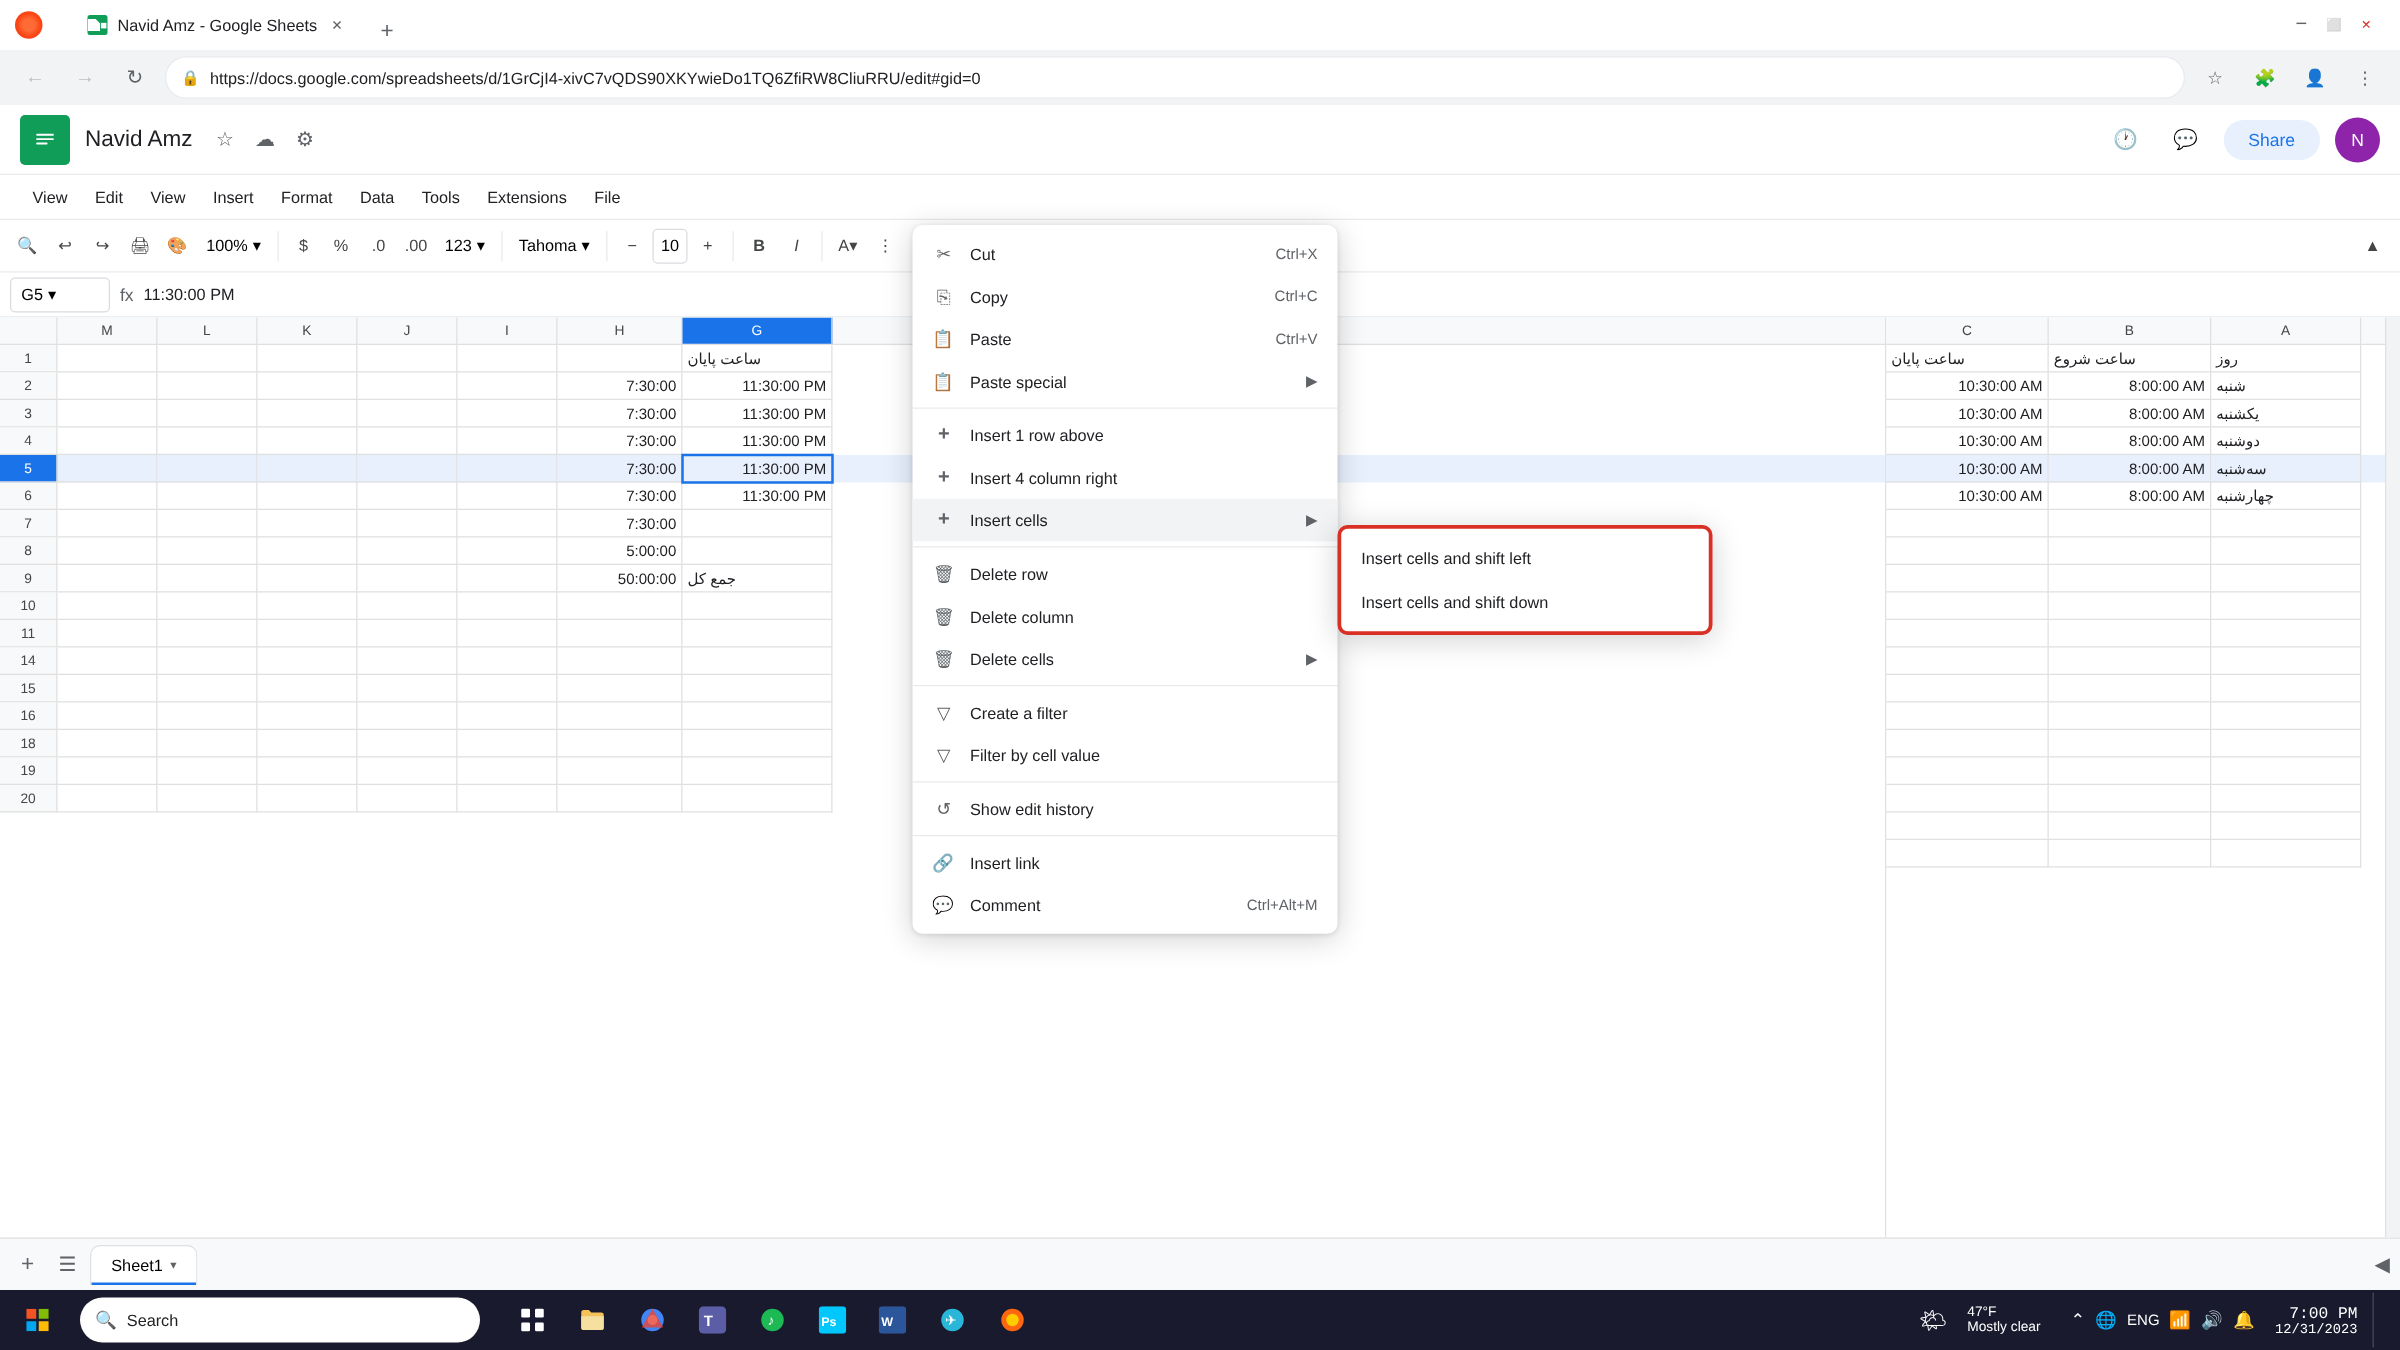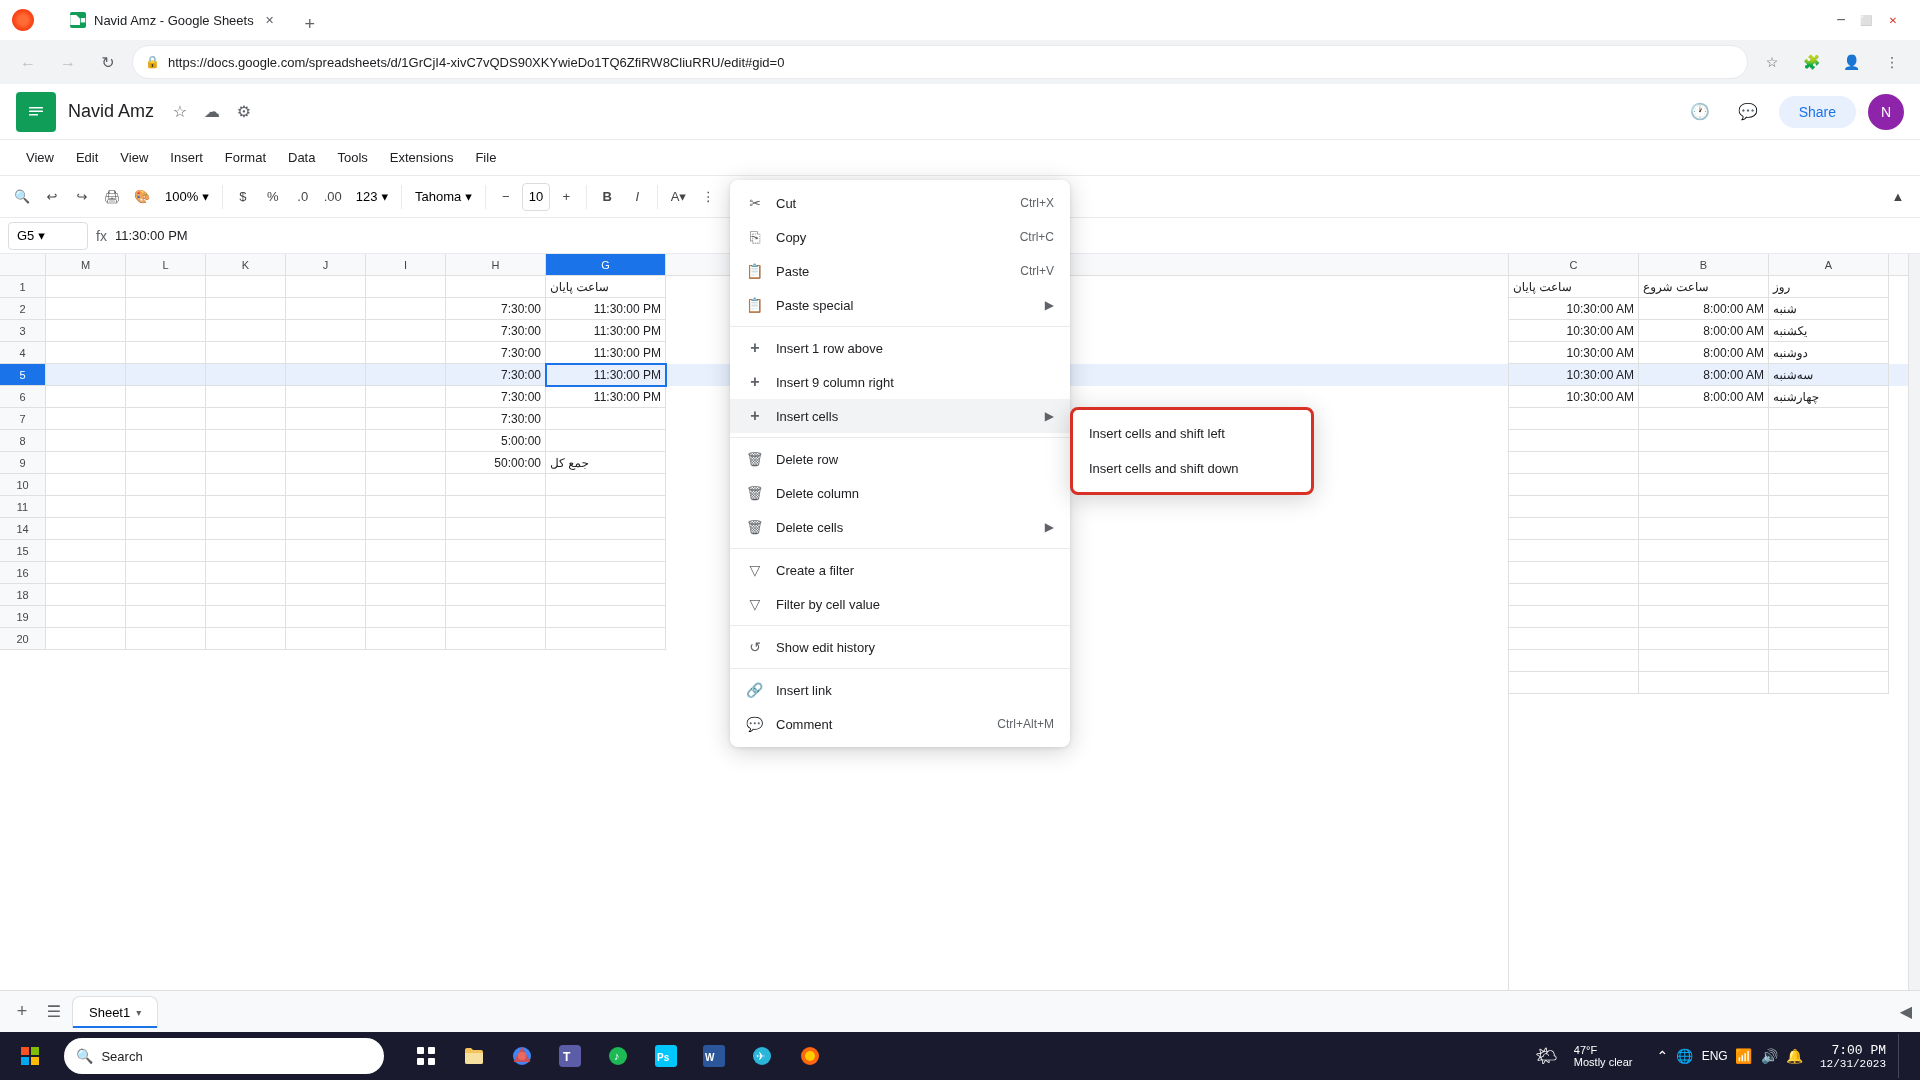--- a/index.html
+++ b/index.html
@@ -75,21 +75,21 @@
 
     
     .context-menu-wrapper { position: absolute; top: 180px; left: 730px; z-index: 100; display: flex; gap: 0; }
     .context-menu { background: #fff; border-radius: 8px; box-shadow: 0 4px 24px rgba(0,0,0,0.18), 0 1px 4px rgba(0,0,0,0.1); width: 340px; padding: 6px 0; }
     .ctx-item { display: flex; align-items: center; padding: 8px 16px; gap: 12px; cursor: pointer; font-size: 13px; color: #202124; position: relative; }
     .ctx-icon { width: 18px; height: 18px; display: flex; align-items: center; justify-content: center; color: #5f6368; flex-shrink: 0; font-size: 14px; }
     .ctx-label { flex: 1; }
     .ctx-shortcut { color: #5f6368; font-size: 12px; margin-left: auto; }
     .ctx-arrow { color: #5f6368; font-size: 12px; margin-left: auto; }
     .ctx-divider { height: 1px; background: #e8eaed; margin: 4px 0; }
-    .ctx-submenu { background: #fff; border-radius: 8px; box-shadow: 0 4px 24px rgba(0,0,0,0.18); width: 244px; padding: 6px 0; position: absolute; left: 340px; top: 227px; }
+    .ctx-submenu { background: #fff; border-radius: 8px; box-shadow: 0 4px 24px rgba(0,0,0,0.18); width: 300px; padding: 6px 0; position: absolute; left: 340px; top: 240px; }
     .ctx-submenu-highlighted { border: 3px solid #d93025; border-radius: 8px; }
     .ctx-sub-item { display: flex; align-items: center; padding: 10px 16px; cursor: pointer; font-size: 13px; color: #202124; }
 
     
     .sheet-tabs { height: 42px; background: #f8f9fa; border-top: 1px solid #e0e0e0; display: flex; align-items: center; padding: 0 8px; gap: 4px; }
     .sheet-tab { display: flex; align-items: center; gap: 6px; padding: 6px 16px; background: #fff; border-radius: 8px 8px 0 0; border: 1px solid #e0e0e0; border-bottom: none; font-size: 13px; cursor: pointer; height: 32px; }
     .sheet-tab.active { background: #fff; box-shadow: 0 -2px 0 #1a73e8 inset; }
     .tab-add { width: 28px; height: 28px; display: flex; align-items: center; justify-content: center; border-radius: 50%; cursor: pointer; font-size: 18px; color: #5f6368; }
     .tab-list { width: 28px; height: 28px; display: flex; align-items: center; justify-content: center; border-radius: 50%; cursor: pointer; color: #5f6368; }
     .sheet-tab-arrow { color: #5f6368; font-size: 10px; }
@@ -574,21 +574,21 @@
       <span class="ctx-label">Paste special</span>
       <span class="ctx-arrow">▶</span>
     </div>
     <div class="ctx-divider"></div>
     <div class="ctx-item">
       <span class="ctx-icon" style="font-size:16px;font-weight:bold;">+</span>
       <span class="ctx-label">Insert 1 row above</span>
     </div>
     <div class="ctx-item">
       <span class="ctx-icon" style="font-size:16px;font-weight:bold;">+</span>
-      <span class="ctx-label">Insert 9 column right</span>
+      <span class="ctx-label">Insert 4 column right</span>
     </div>
     <div class="ctx-item" style="background:#f1f3f4;">
       <span class="ctx-icon" style="font-size:16px;font-weight:bold;">+</span>
       <span class="ctx-label">Insert cells</span>
       <span class="ctx-arrow">▶</span>
     </div>
     <div class="ctx-divider"></div>
     <div class="ctx-item">
       <span class="ctx-icon">🗑</span>
       <span class="ctx-label">Delete row</span>

